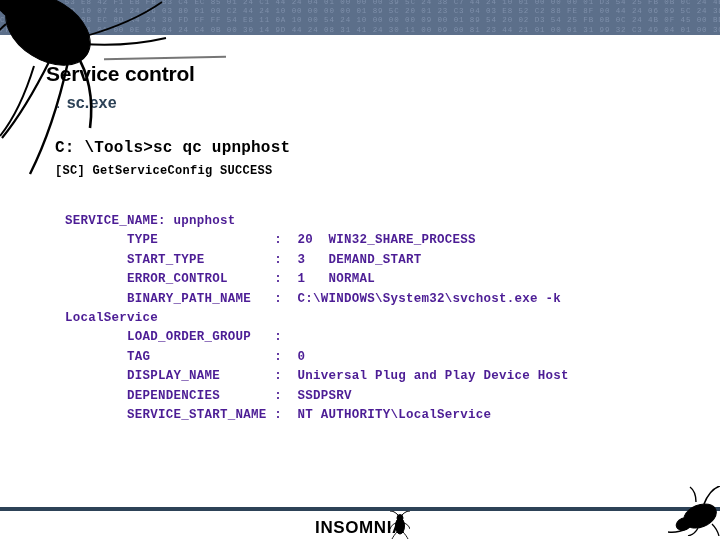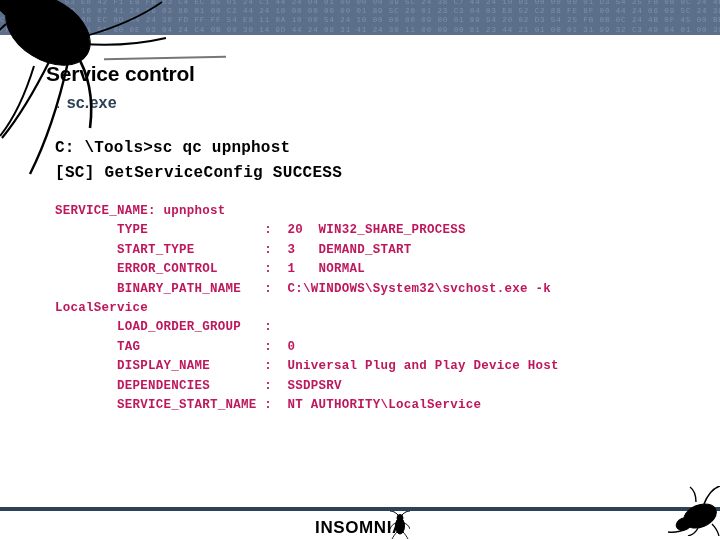--- a/index.html
+++ b/index.html
@@ -89,36 +89,36 @@
     color: #000000;
     white-space: pre;
     letter-spacing: 0.2px;
     text-align: right;
   }
   .console-status {
     position: absolute;
     left: 55px;
     top: 164px;
     font-family: "Liberation Mono", "DejaVu Sans Mono", monospace;
-    font-size: 16px;
+    font-size: 12px;
     font-weight: bold;
     color: #000000;
     white-space: pre;
     letter-spacing: 0.3px;
   }
   .console-block {
     position: absolute;
     left: 55px;
     top: 202px;
-    margin: 0;
+    margin: 10px;
     font-family: "Liberation Mono", "DejaVu Sans Mono", monospace;
     font-size: 12.5px;
     line-height: 19.4px;
     font-weight: bold;
-    color: #be185d;
+    color: #4c1d95;
     white-space: pre;
     letter-spacing: 0.25px;
   }
 
   
   .footer-rule {
     position: absolute;
     left: 0;
     top: 507px;
     width: 720px;

